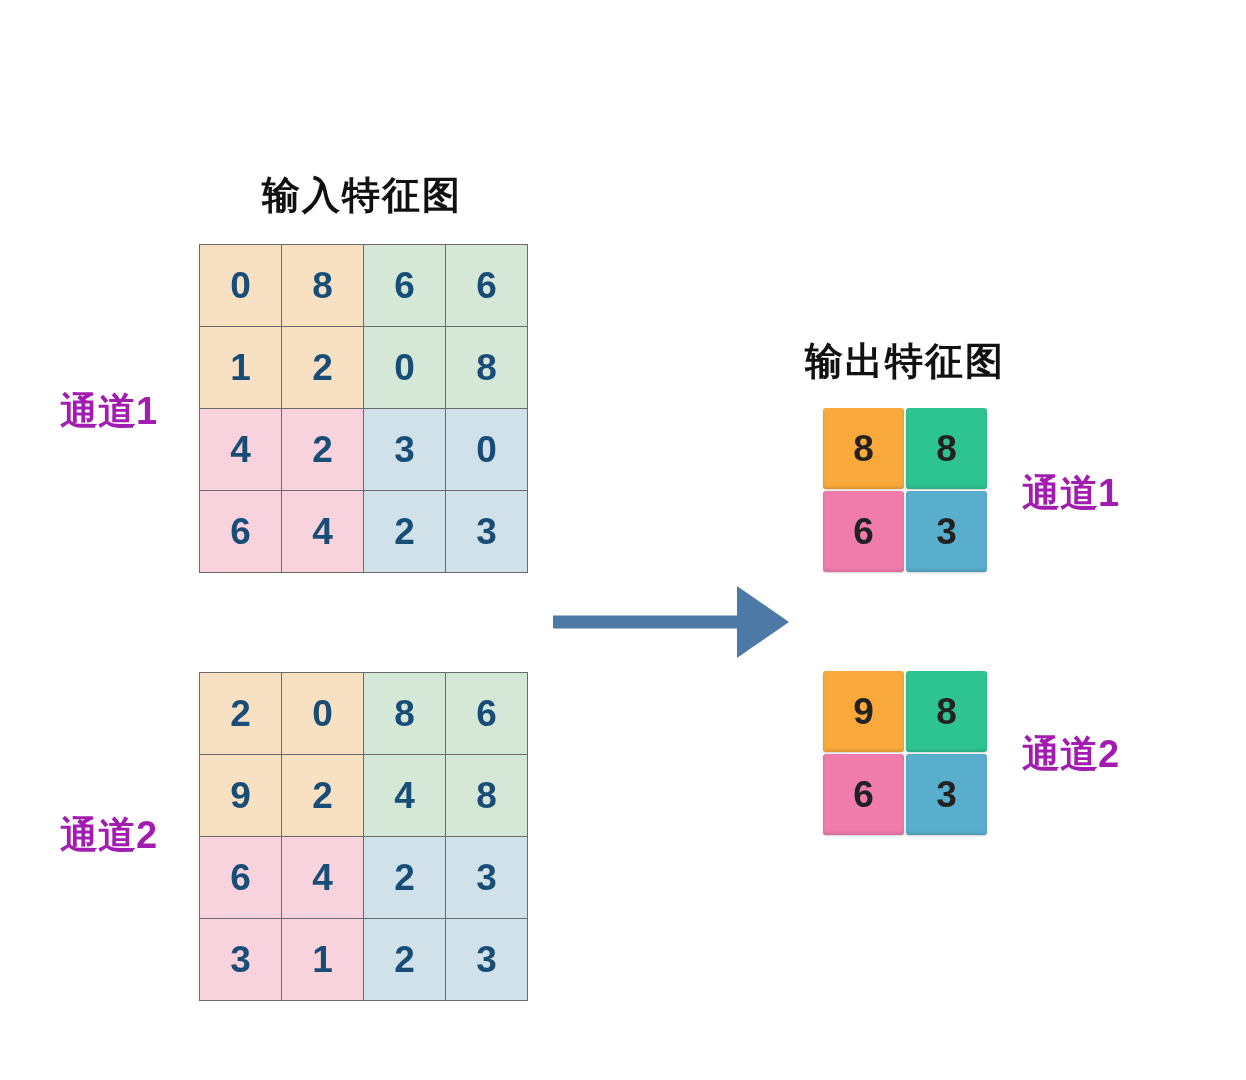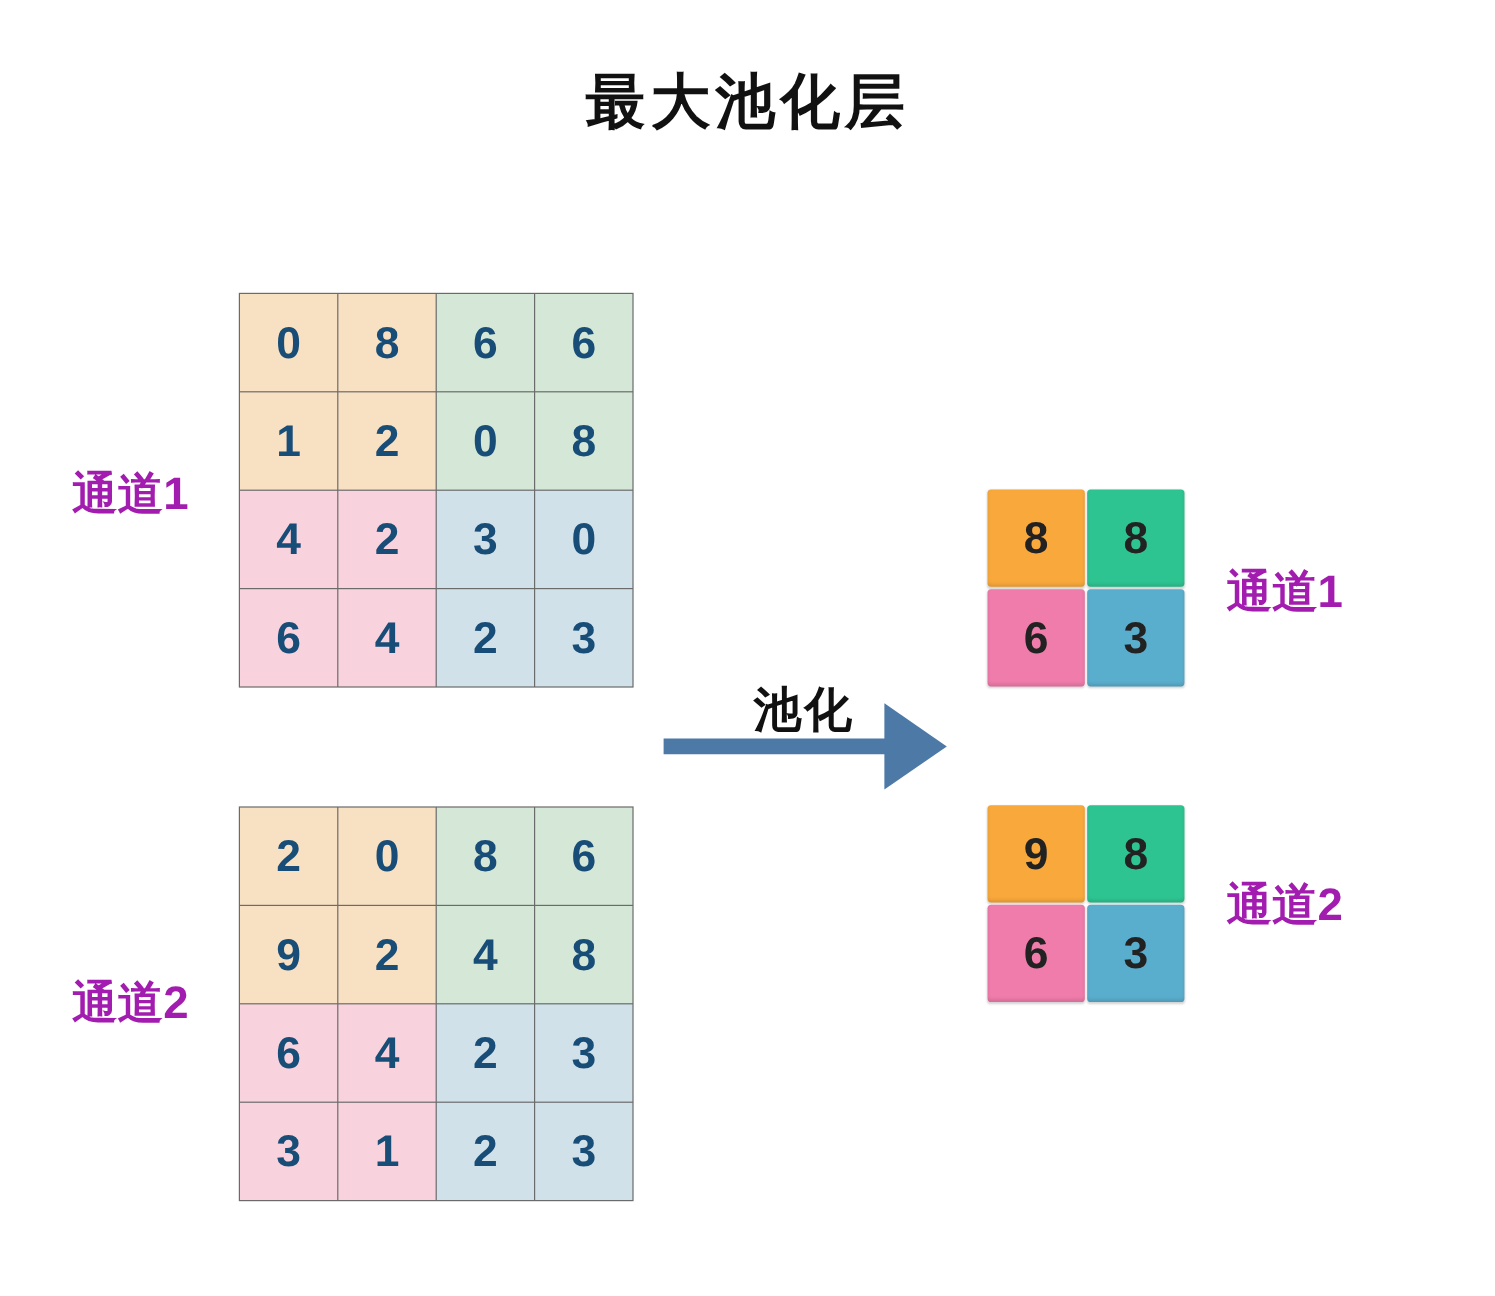--- a/index.html
+++ b/index.html
@@ -99,22 +99,22 @@
     top: 572px;
     width: 250px;
     height: 100px;
   }
 </style>
 </head>
 <body>
 
 <div class="canvas">
 
-  <h1 class="title">最大池化层</h1>
 
+  <div class="section-label input-label">输入特征图</div>
 
   <div class="grid input-grid in-grid-1">
       <div class="cell input-cell" style="background: rgb(248, 224, 195); color: rgb(23, 77, 119);">0</div>
       <div class="cell input-cell" style="background: rgb(248, 224, 195); color: rgb(23, 77, 119);">8</div>
       <div class="cell input-cell" style="background: rgb(213, 232, 216); color: rgb(23, 77, 119);">6</div>
       <div class="cell input-cell" style="background: rgb(213, 232, 216); color: rgb(23, 77, 119);">6</div>
       <div class="cell input-cell" style="background: rgb(248, 224, 195); color: rgb(23, 77, 119);">1</div>
       <div class="cell input-cell" style="background: rgb(248, 224, 195); color: rgb(23, 77, 119);">2</div>
       <div class="cell input-cell" style="background: rgb(213, 232, 216); color: rgb(23, 77, 119);">0</div>
       <div class="cell input-cell" style="background: rgb(213, 232, 216); color: rgb(23, 77, 119);">8</div>
@@ -144,27 +144,27 @@
       <div class="cell input-cell" style="background: rgb(208, 225, 234); color: rgb(23, 77, 119);">2</div>
       <div class="cell input-cell" style="background: rgb(208, 225, 234); color: rgb(23, 77, 119);">3</div>
       <div class="cell input-cell" style="background: rgb(248, 210, 221); color: rgb(23, 77, 119);">3</div>
       <div class="cell input-cell" style="background: rgb(248, 210, 221); color: rgb(23, 77, 119);">1</div>
       <div class="cell input-cell" style="background: rgb(208, 225, 234); color: rgb(23, 77, 119);">2</div>
       <div class="cell input-cell" style="background: rgb(208, 225, 234); color: rgb(23, 77, 119);">3</div>
     </div>
 
   <div class="side-label ch2-left">通道2</div>
 
-  <div class="arrow-label">池化</div>
 
   <svg class="arrow-svg" viewBox="0 0 250 100">
     <line x1="8" y1="50" x2="200" y2="50" stroke-width="13" stroke="#4d79a7"></line>
     <polygon points="192,14 244,50 192,86" fill="#4d79a7"></polygon>
   </svg>
 
+  <div class="section-label output-label">输出特征图</div>
 
   <div class="grid output-grid out-grid-1">
       <div class="cell output-cell" style="background: rgb(249, 169, 59); color: rgb(34, 34, 34);">8</div>
       <div class="cell output-cell" style="background: rgb(46, 196, 146); color: rgb(34, 34, 34);">8</div>
       <div class="cell output-cell" style="background: rgb(239, 124, 171); color: rgb(34, 34, 34);">6</div>
       <div class="cell output-cell" style="background: rgb(90, 174, 205); color: rgb(34, 34, 34);">3</div>
     </div>
 
   <div class="side-label ch1-right">通道1</div>
 

